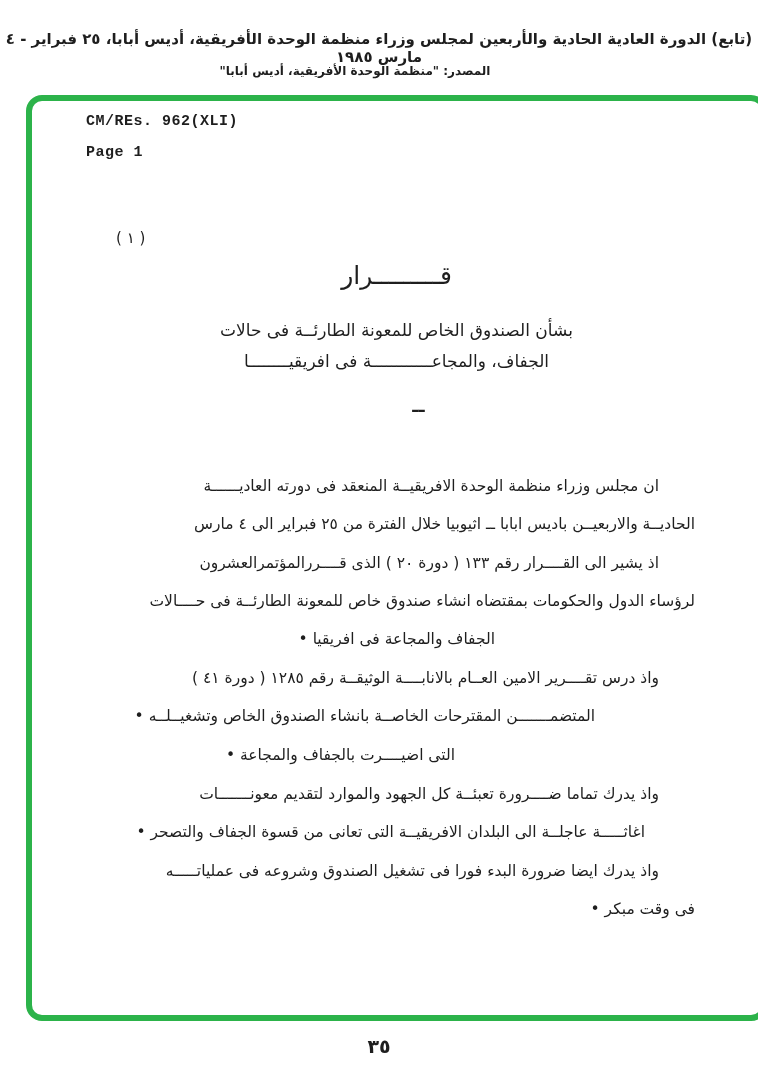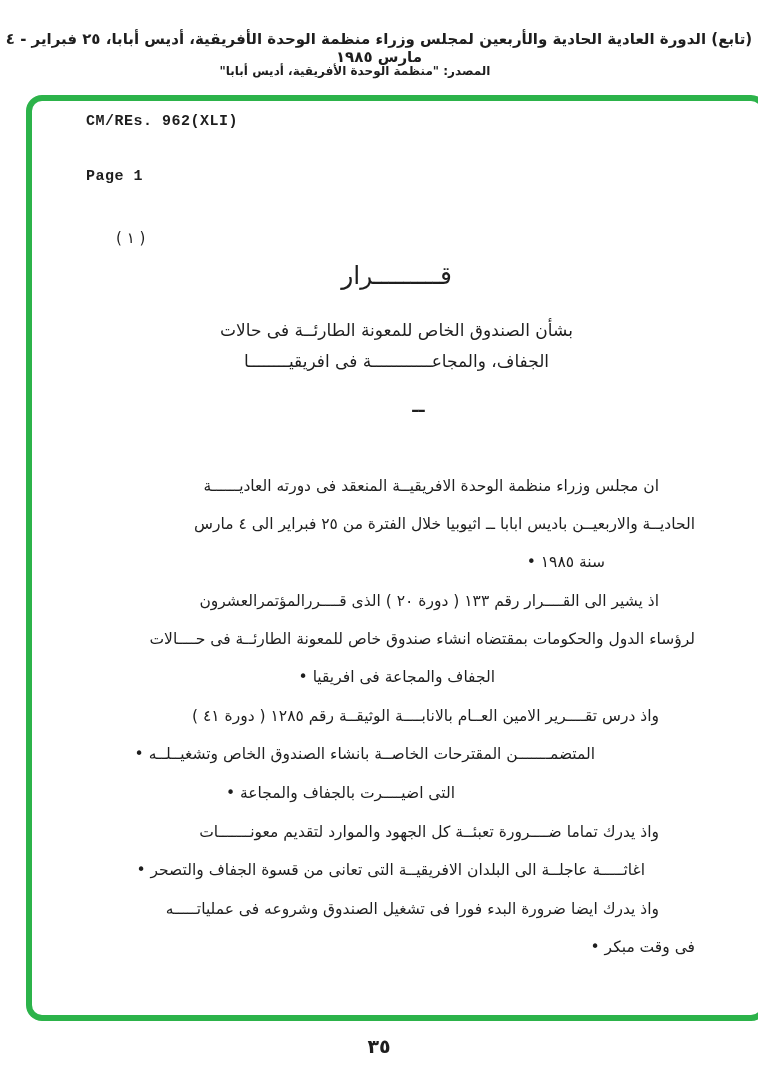--- a/index.html
+++ b/index.html
@@ -24,21 +24,21 @@
   .frame *{position:absolute;}
 
   .docref{
     left:54px;top:12px;
     font-family:"Liberation Mono","DejaVu Sans Mono",monospace;
     font-weight:bold;font-size:15px;letter-spacing:.5px;white-space:nowrap;
   }
   .pagelabel{
     left:54px;top:43px;
     font-family:"Liberation Mono","DejaVu Sans Mono",monospace;
-    font-weight:bold;font-size:15px;letter-spacing:.5px;margin-top:24px;
+    font-weight:bold;font-size:15px;letter-spacing:.5px;
   }
   .itemnum{left:84px;top:128px;font-size:15px;direction:rtl;}
 
   .title{left:0;right:0;top:160px;text-align:center;direction:rtl;font-size:25px;}
   .sub1 {left:0;right:0;top:219px;text-align:center;direction:rtl;font-size:17px;}
   .sub2 {left:0;right:0;top:250px;text-align:center;direction:rtl;font-size:17px;}
   .sep  {left:0;right:0;top:294px;text-align:center;direction:rtl;font-size:18px;font-weight:bold;padding-left:44px;}
 
   
   .bodytext{
@@ -78,21 +78,20 @@
   <div class="title">قـــــــــرار</div>
   <div class="sub1">بشأن الصندوق  الخاص   للمعونة الطارئــة فى حالات</div>
   <div class="sub2">الجفاف،  والمجاعــــــــــــة فى افريقيــــــــا</div>
   <div class="sep">ــ</div>
 
   <div class="bodytext">
 
     <div class="para">
       <div class="bline ind36">ان مجلس وزراء منظمة الوحدة الافريقيــة المنعقد فى  دورته العاديــــــة</div>
       <div class="bline">الحاديــة والاربعيــن باديس ابابا ــ اثيوبيا خلال الفترة من ٢٥ فبراير الى ٤ مارس</div>
-      <div class="bline ind90">سنة ١٩٨٥ •</div>
     </div>
 
     <div class="para">
       <div class="bline ind36">اذ يشير الى القــــرار رقم ١٣٣ ( دورة ٢٠ ) الذى   قــــررالمؤتمرالعشرون</div>
       <div class="bline">لرؤساء الدول   والحكومات بمقتضاه انشاء صندوق خاص للمعونة الطارئــة فى حــــالات</div>
       <div class="bline ind200">الجفاف والمجاعة فى افريقيا •</div>
     </div>
 
     <div class="para">
       <div class="bline ind36">واذ درس تقــــرير الامين العــام بالانابــــة الوثيقــة رقم ١٢٨٥ ( دورة ٤١ )</div>

